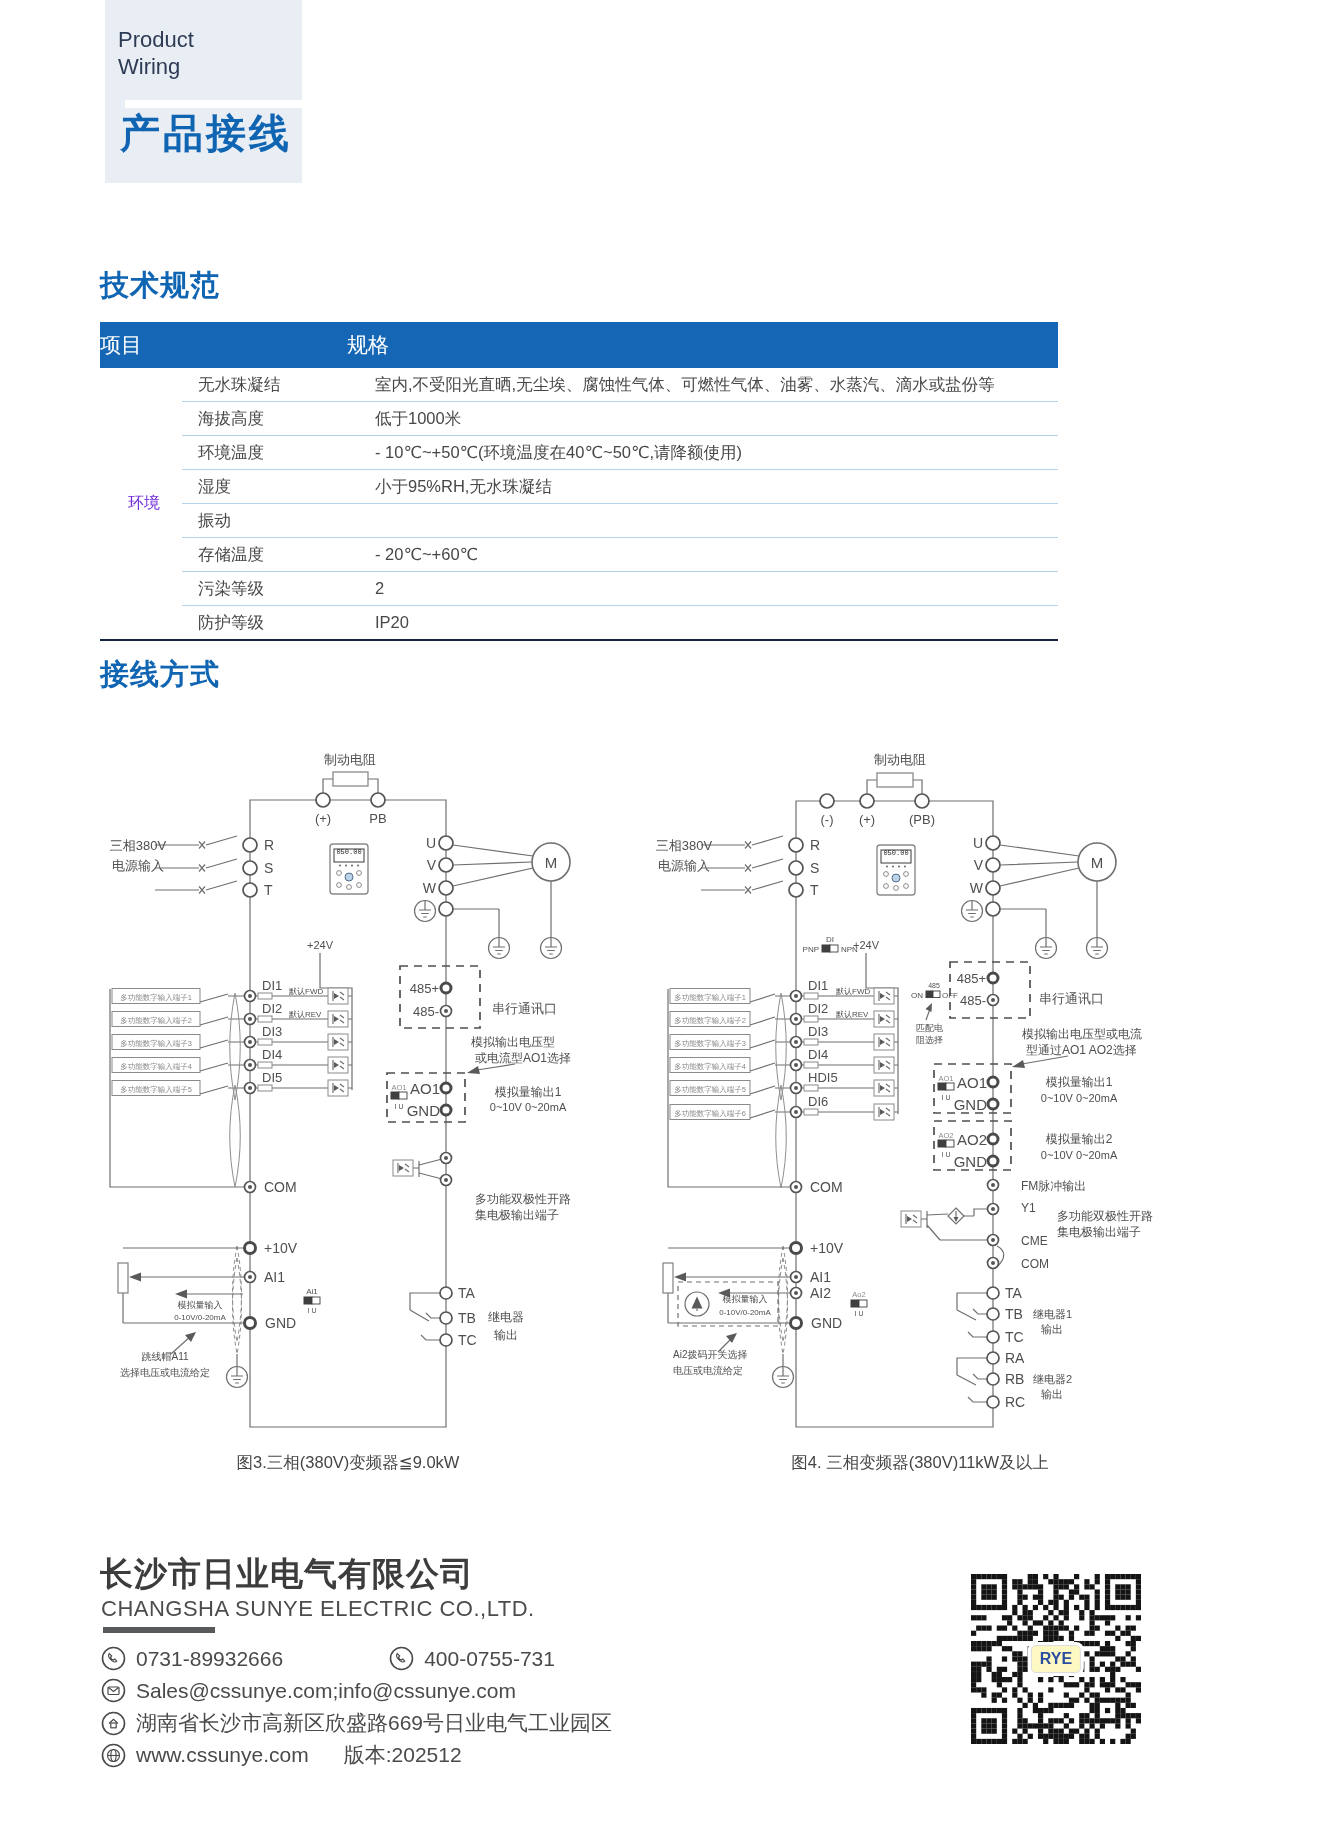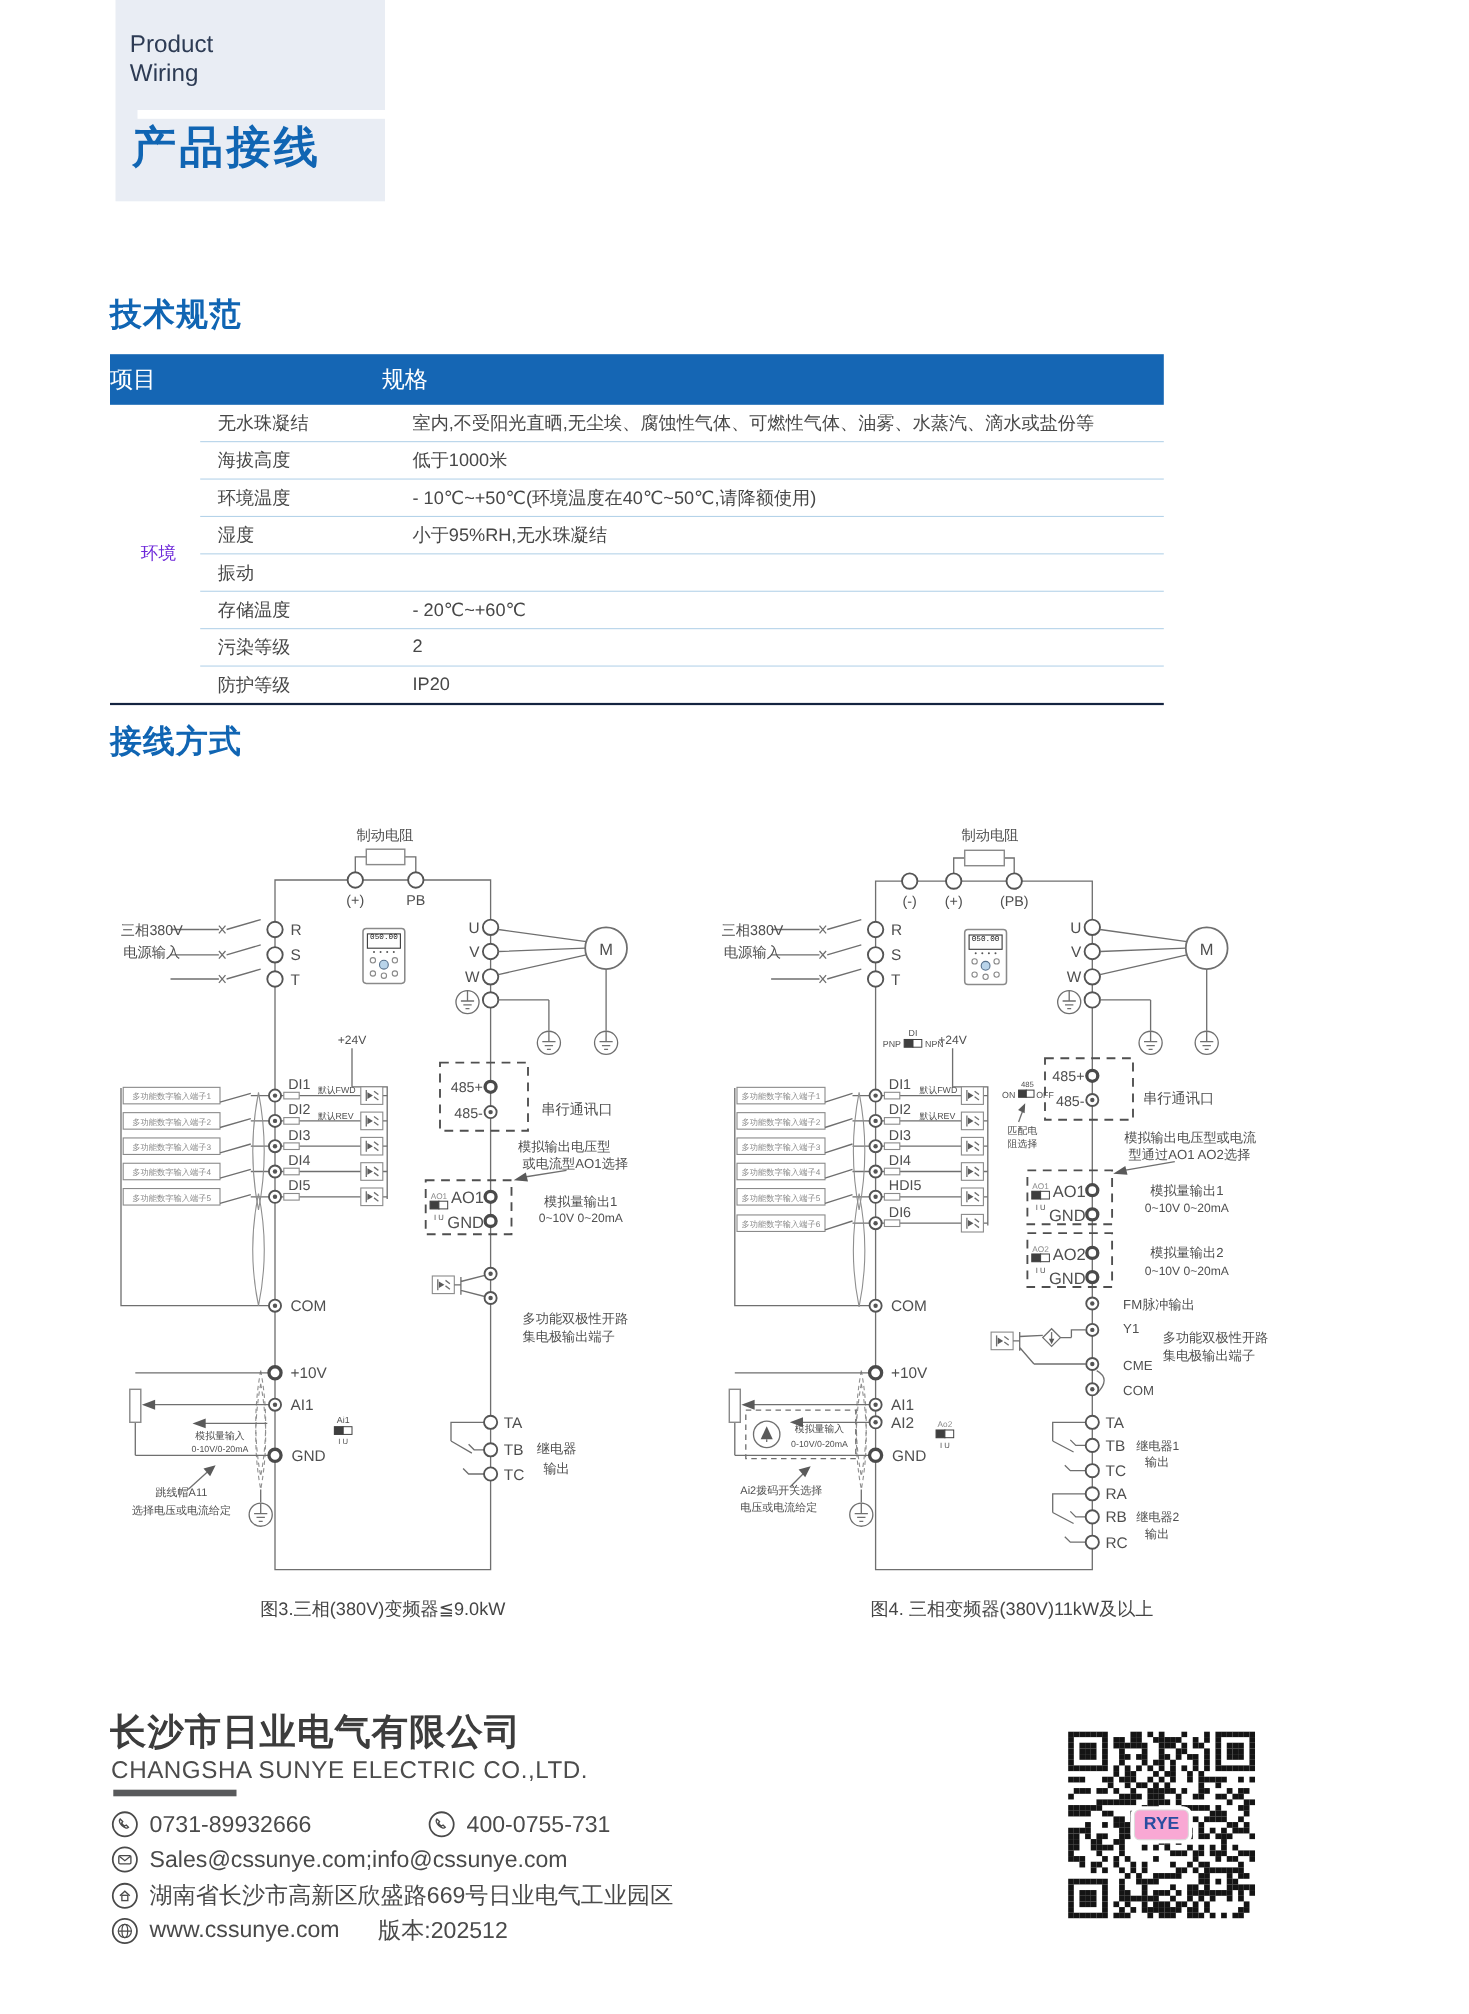--- a/index.html
+++ b/index.html
@@ -1,19 +1,19 @@
 <!DOCTYPE html>
 <html><head>
 <meta charset="utf-8">
 <style>
   html,body{margin:0;padding:0;background:#fff;}
   .page{position:relative;width:1335px;height:1831px;background:#fff;overflow:hidden;
         font-family:"Liberation Sans","DejaVu Sans",sans-serif;color:#333;}
   
-  .eyebrow-box{position:absolute;left:105px;top:0;width:245px;height:183px;background:#e9edf4;}
+  .eyebrow-box{position:absolute;left:105px;top:0;width:197px;height:183px;background:#e9edf4;}
   .eyebrow{position:absolute;left:13px;top:26px;font-size:22px;line-height:27px;color:#2d3b54;}
   .title-gap{position:absolute;left:20px;top:100px;width:225px;height:8px;background:#fff;}
   .page-title{position:absolute;left:15px;top:106px;font-size:40px;font-weight:bold;color:#1065b3;letter-spacing:3px;white-space:nowrap;}
   .section-heading{position:absolute;left:100px;font-size:29px;font-weight:bold;color:#1065b3;letter-spacing:1px;}
   
   .spec-table{position:absolute;left:100px;top:322px;width:958px;}
   .thead{height:46px;background:#1566b4;color:#fff;display:flex;align-items:center;font-size:21px;}
   .th1{width:247px;box-sizing:border-box;}
   .tbody{position:relative;border-bottom:2px solid #142440;}
   .trow{margin-left:82px;height:33px;display:flex;align-items:center;font-size:16.5px;color:#474747;border-top:1px solid #b5d3e9;}
@@ -48,21 +48,21 @@
   
   .company-cn{position:absolute;left:100px;top:1552px;font-size:33px;font-weight:bold;color:#3c3c3c;letter-spacing:1px;}
   .company-en{position:absolute;left:101px;top:1596px;font-size:22px;color:#4c4c4c;letter-spacing:0.5px;}
   .footer-bar{position:absolute;left:103px;top:1627px;width:112px;height:6px;background:#58595b;}
   .contact-row{position:absolute;left:100px;display:flex;align-items:center;gap:9px;font-size:21px;color:#4a4a4a;}
   .contact-icon{flex-shrink:0;}
   .version{margin-left:26px;}
   .phone2-group{display:flex;align-items:center;gap:9px;margin-left:96px;}
   
   .qr{position:absolute;left:971px;top:1574px;width:170px;height:170px;background:#fff;}
-  .qr-logo{position:absolute;left:50%;top:50%;transform:translate(-50%,-50%);background:#f9a8d4;
+  .qr-logo{position:absolute;left:50%;top:50%;transform:translate(-50%,-50%);background:#fef9c3;
            border:1px solid #dcdcdc;border-radius:5px;padding:4px 8px;font-weight:bold;font-size:16px;
            color:#2a4da0;box-shadow:0 0 0 3px #fff;}
 </style>
 </head>
 <body>
 
 <div class="page">
 
   <div class="eyebrow-box">
     <div class="eyebrow">

